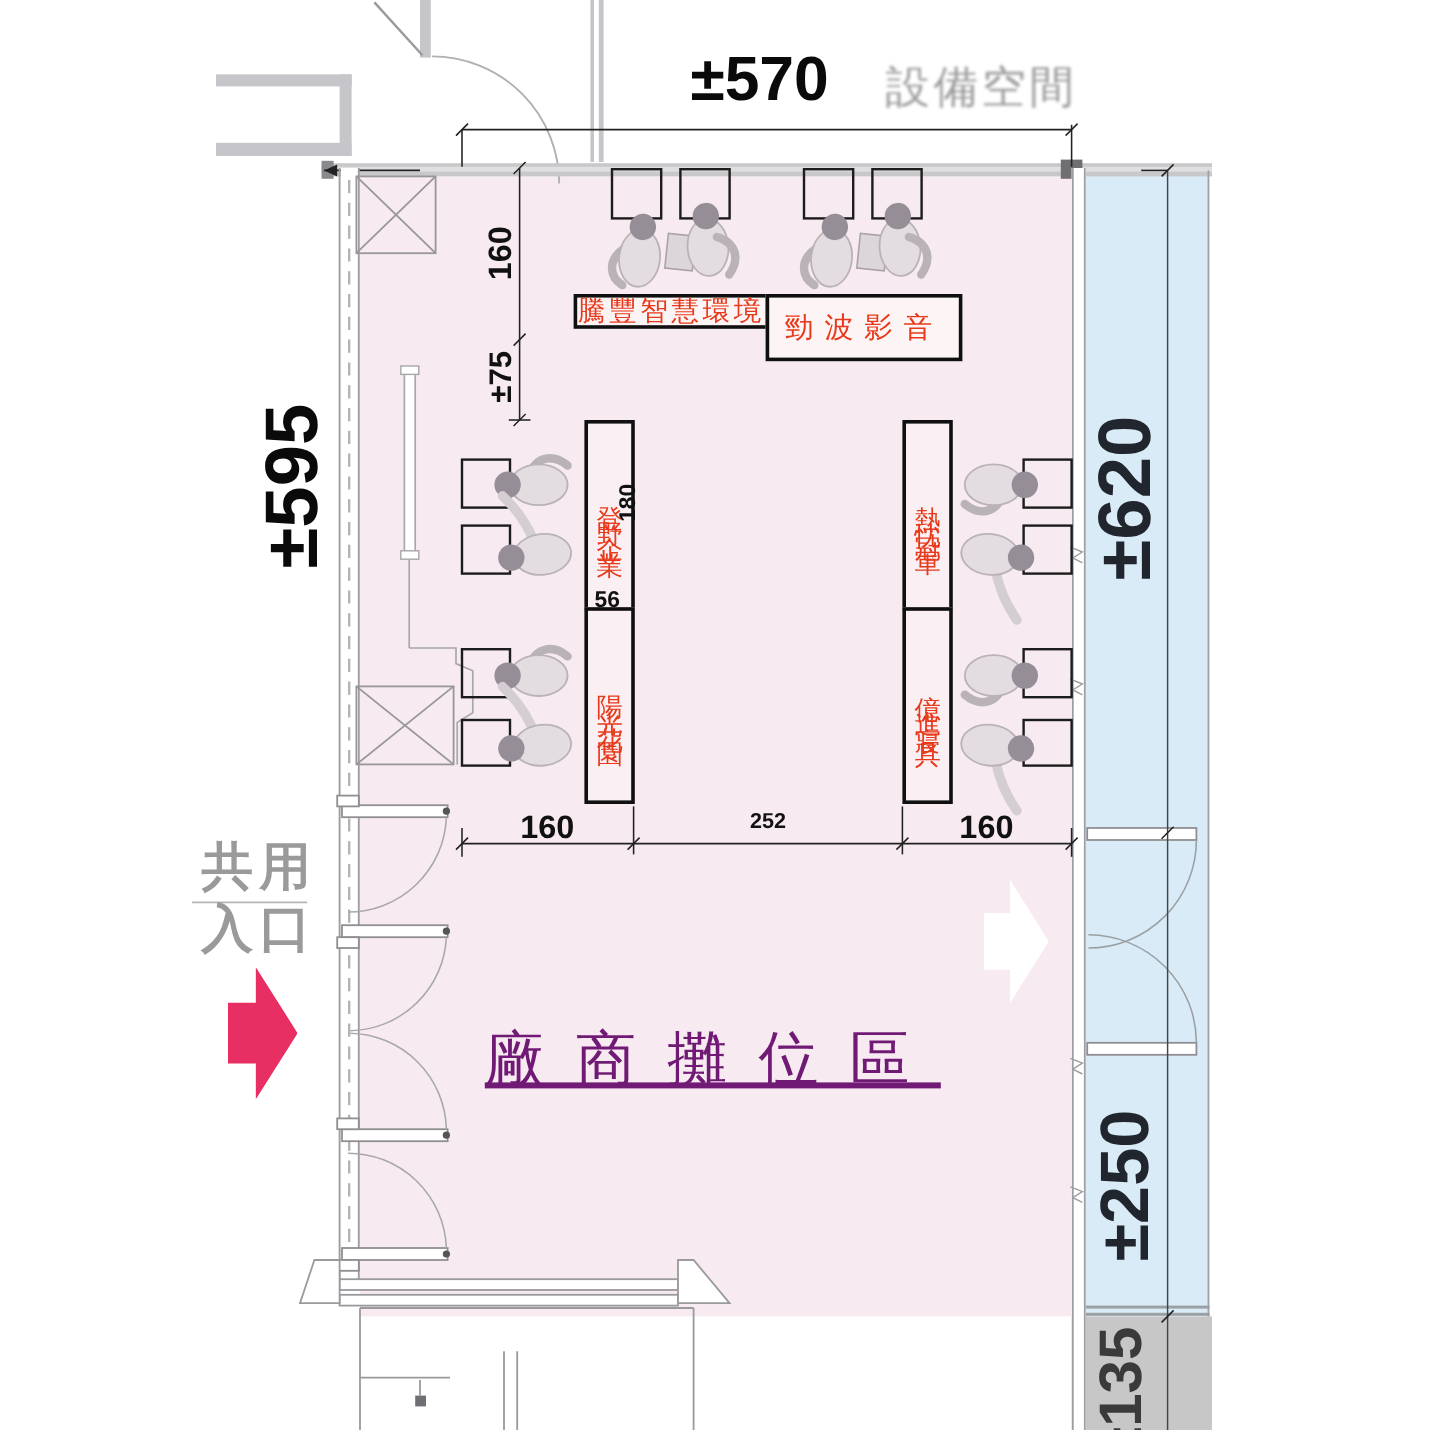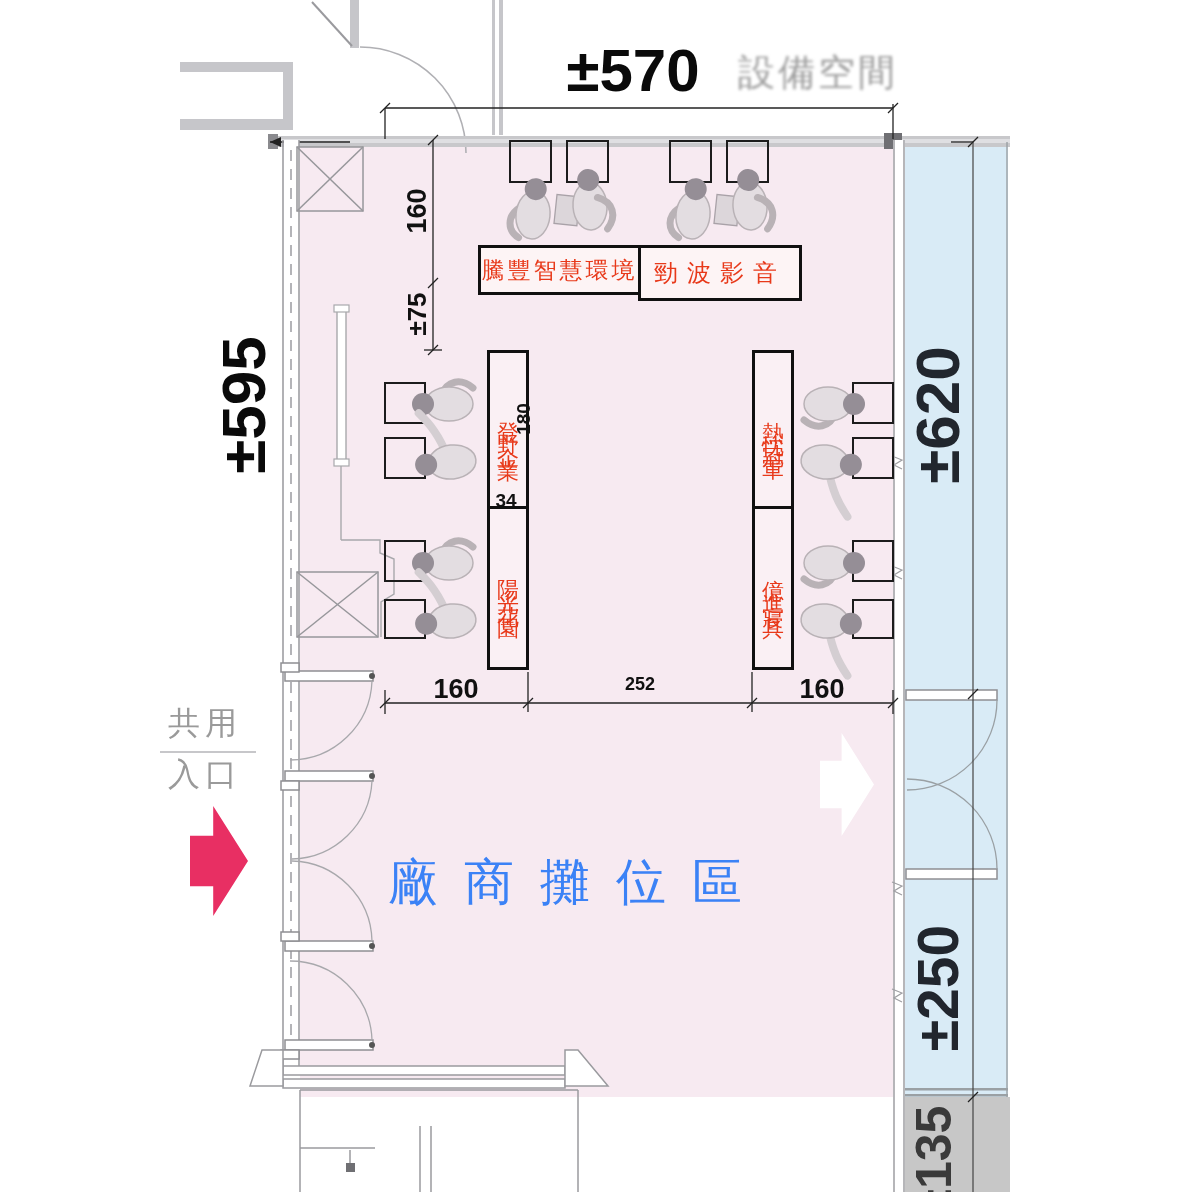--- a/index.html
+++ b/index.html
@@ -7,44 +7,44 @@
   .canvas{position:relative;width:1192px;height:1192px;background:#fff;overflow:hidden;}
   .abs{position:absolute;}
   .floor{left:300px;top:147px;width:593px;height:950px;background:#f7eaf1;}
   .bluezone{left:905px;top:142px;width:103px;height:955px;background:#d9ebf6;}
   .grayblk{left:893px;top:1097px;width:117px;height:95px;background:#c7c7c7;}
   svg.lines{left:0;top:0;width:1192px;height:1192px;}
 
   
   .dimbig{color:#0a0a0a;font-weight:700;text-align:center;white-space:nowrap;}
   .rot{transform:rotate(-90deg);transform-origin:50% 50%;}
-  .d570{left:503px;top:36px;width:260px;font-size:60px;}
+  .d570{left:503px;top:36px;width:260px;font-size:52px;}
   .d595{left:144px;top:373px;width:200px;height:64px;font-size:62px;line-height:64px;}
   .d620{left:838px;top:383px;width:200px;height:64px;font-size:62px;line-height:64px;color:#21262e;}
   .d250{left:838px;top:958px;width:200px;height:60px;font-size:57px;line-height:60px;color:#21262e;}
   .d135{left:834px;top:1134px;width:200px;height:54px;font-size:50px;line-height:54px;color:#3a3a3a;}
 
   
   .dimsm{color:#111;font-weight:700;text-align:center;white-space:nowrap;}
   .d160t{left:377px;top:196px;width:80px;height:30px;font-size:27px;line-height:30px;}
   .d75{left:377px;top:299px;width:80px;height:30px;font-size:26px;line-height:30px;}
   .d180{left:494px;top:408px;width:60px;height:22px;font-size:19px;line-height:22px;font-weight:700;}
   .d45{left:486px;top:490px;width:40px;font-size:19px;}
   .d160a{left:416px;top:674px;width:80px;font-size:27px;}
   .d252{left:600px;top:674px;width:80px;font-size:18px;}
   .d160b{left:782px;top:674px;width:80px;font-size:27px;}
 
   
   .equip{left:738px;top:48px;width:150px;font-size:37px;color:#9c9c9c;letter-spacing:3px;filter:blur(1.4px);white-space:nowrap;}
-  .entrance{left:168px;top:698px;width:110px;font-size:32px;color:#9a9a9a;letter-spacing:5px;line-height:51px;white-space:pre-line;}
-  .vendor{left:388px;top:849px;width:440px;font-size:50px;color:#3b82f6;letter-spacing:26px;white-space:nowrap;}
+  .entrance{left:168px;top:698px;width:110px;font-size:43px;color:#9a9a9a;letter-spacing:5px;line-height:51px;white-space:pre-line;font-weight:bold;}
+  .vendor{left:404px;top:849px;width:440px;font-size:50px;color:#701a75;letter-spacing:26px;white-space:nowrap;text-decoration:underline;}
 
   
   .hbooth{display:flex;align-items:center;justify-content:center;background:#fdf4f5;border:3px solid #101010;color:#e8391a;box-sizing:border-box;white-space:nowrap;}
-  .b-top1{left:478px;top:245px;width:163px;height:50px;font-size:23px;letter-spacing:3px;}
+  .b-top1{left:478px;top:245px;width:163px;height:29px;font-size:23px;letter-spacing:3px;}
   .b-top2{left:638px;top:245px;width:164px;height:56px;font-size:24px;letter-spacing:9px;}
   .vbooth{display:flex;align-items:center;justify-content:center;background:#faf0f4;border:3px solid #101010;color:#e8391a;box-sizing:border-box;writing-mode:vertical-rl;text-orientation:upright;font-size:22px;letter-spacing:13px;}
   .b-l1{left:487px;top:350px;width:42px;height:159px;}
   .b-l2{left:487px;top:506px;width:42px;height:164px;}
   .b-r1{left:752px;top:350px;width:42px;height:159px;}
   .b-r2{left:752px;top:506px;width:42px;height:164px;}
 
   
   .arrow{clip-path:polygon(0 27%,40% 27%,40% 0,100% 50%,40% 100%,40% 73%,0 73%);}
   .pinkarrow{left:190px;top:806px;width:58px;height:110px;background:#e82f63;}
@@ -304,21 +304,21 @@
     </div>
 
   <div class="abs dimbig d570">±570</div>
   <div class="abs dimbig rot d595">±595</div>
   <div class="abs dimbig rot d620">±620</div>
   <div class="abs dimbig rot d250">±250</div>
   <div class="abs dimbig rot d135">±135</div>
   <div class="abs dimsm rot d160t">160</div>
   <div class="abs dimsm rot d75">±75</div>
   <div class="abs dimsm rot d180">180</div>
-  <div class="abs dimsm d45">34</div>
+  <div class="abs dimsm d45">56</div>
   <div class="abs dimsm d160a">160</div>
   <div class="abs dimsm d252">252</div>
   <div class="abs dimsm d160b">160</div>
 
   <div class="abs equip">設備空間</div>
   <div class="abs entrance">共用
 入口</div>
   <div class="abs vendor">廠商攤位區</div>
 
   <div class="abs arrow pinkarrow"></div>

